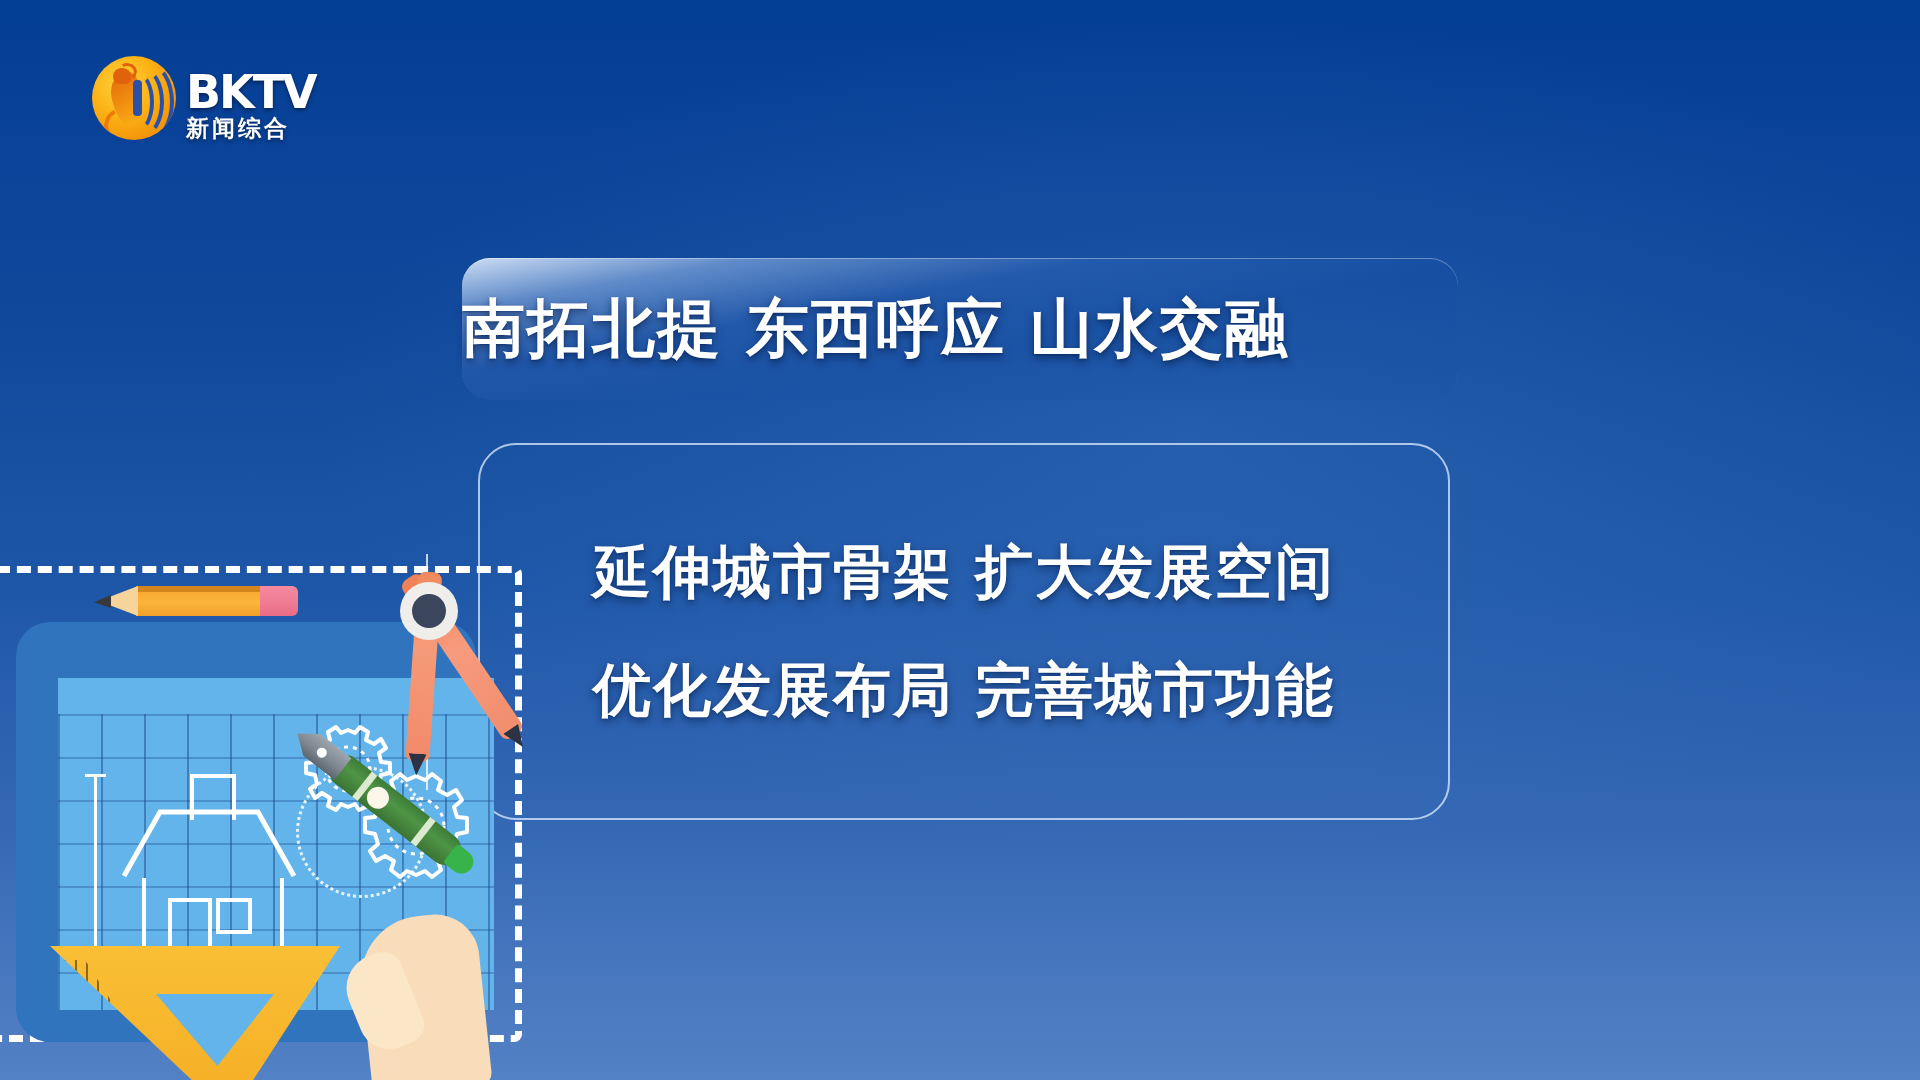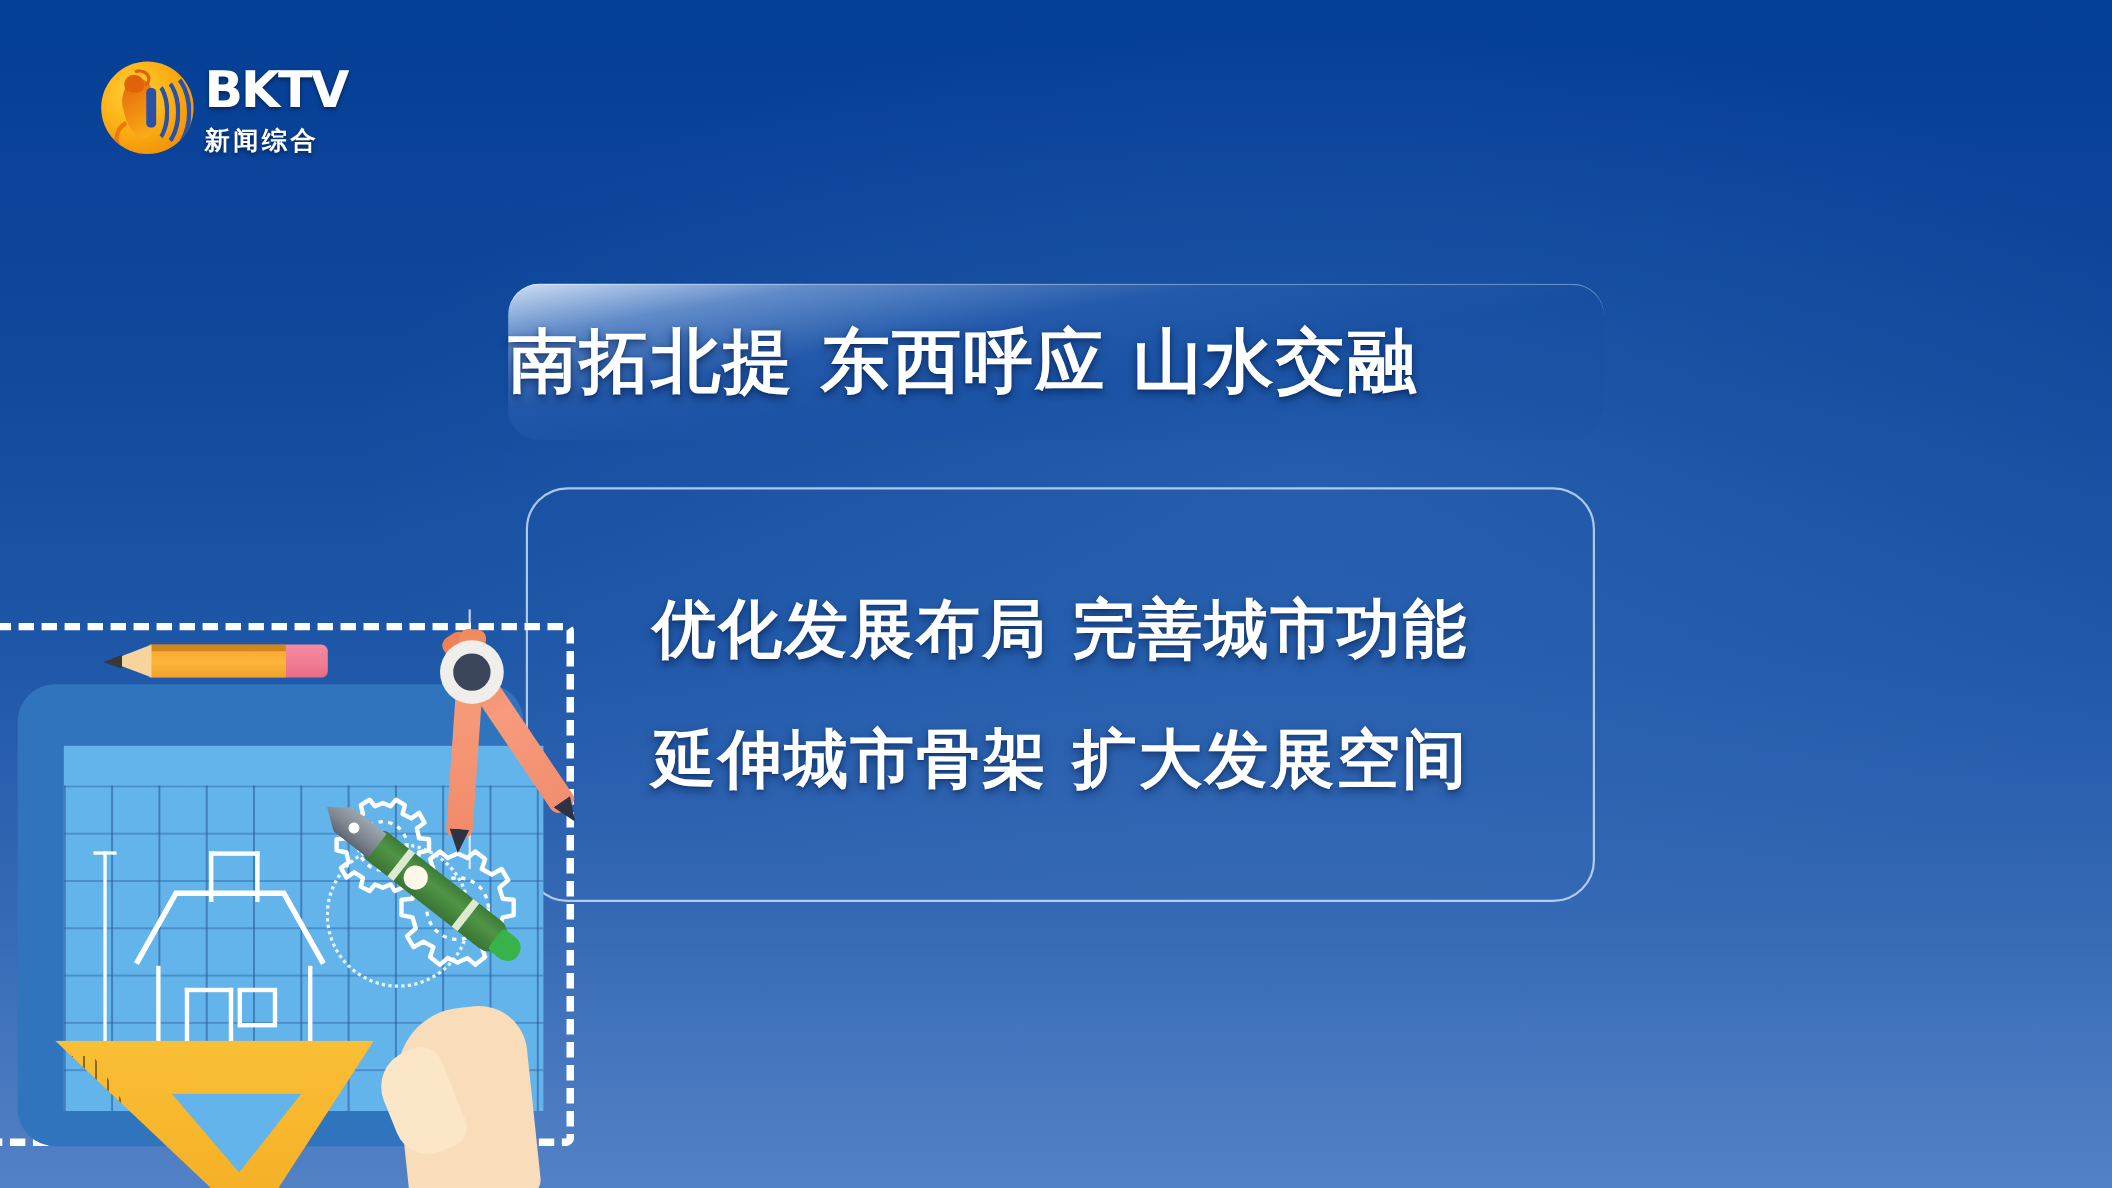--- a/index.html
+++ b/index.html
@@ -105,21 +105,21 @@
   }
   .logo-text .call {
     font-size: 46px;
     font-weight: 700;
     letter-spacing: -2px;
   }
   .logo-text .sub {
     font-size: 23px;
     font-weight: 700;
     letter-spacing: 3px;
-    margin-top: 13px;
+    margin-top: 2px;
   }
 
   
   .program-title {
     position: absolute;
     left: 190px;
     top: 74px;
     font-size: 58px;
     font-weight: 700;
     color: #ffffff;
@@ -532,22 +532,22 @@
       <span class="sub">新闻综合</span>
     </div>
   </div>
 
 
   <div class="headline-box">
     <span class="headline-text">南拓北提  东西呼应  山水交融</span>
   </div>
 
   <div class="detail-box">
+    <span class="detail-line">延伸城市骨架  扩大发展空间</span>
     <span class="detail-line">优化发展布局  完善城市功能</span>
-    <span class="detail-line">延伸城市骨架  扩大发展空间</span>
   </div>
 
   <div class="illustration">
 
     <div class="dash-frame"></div>
     <div class="board-back"></div>
 
     <div class="blueprint">
       <div class="grid"></div>
 

